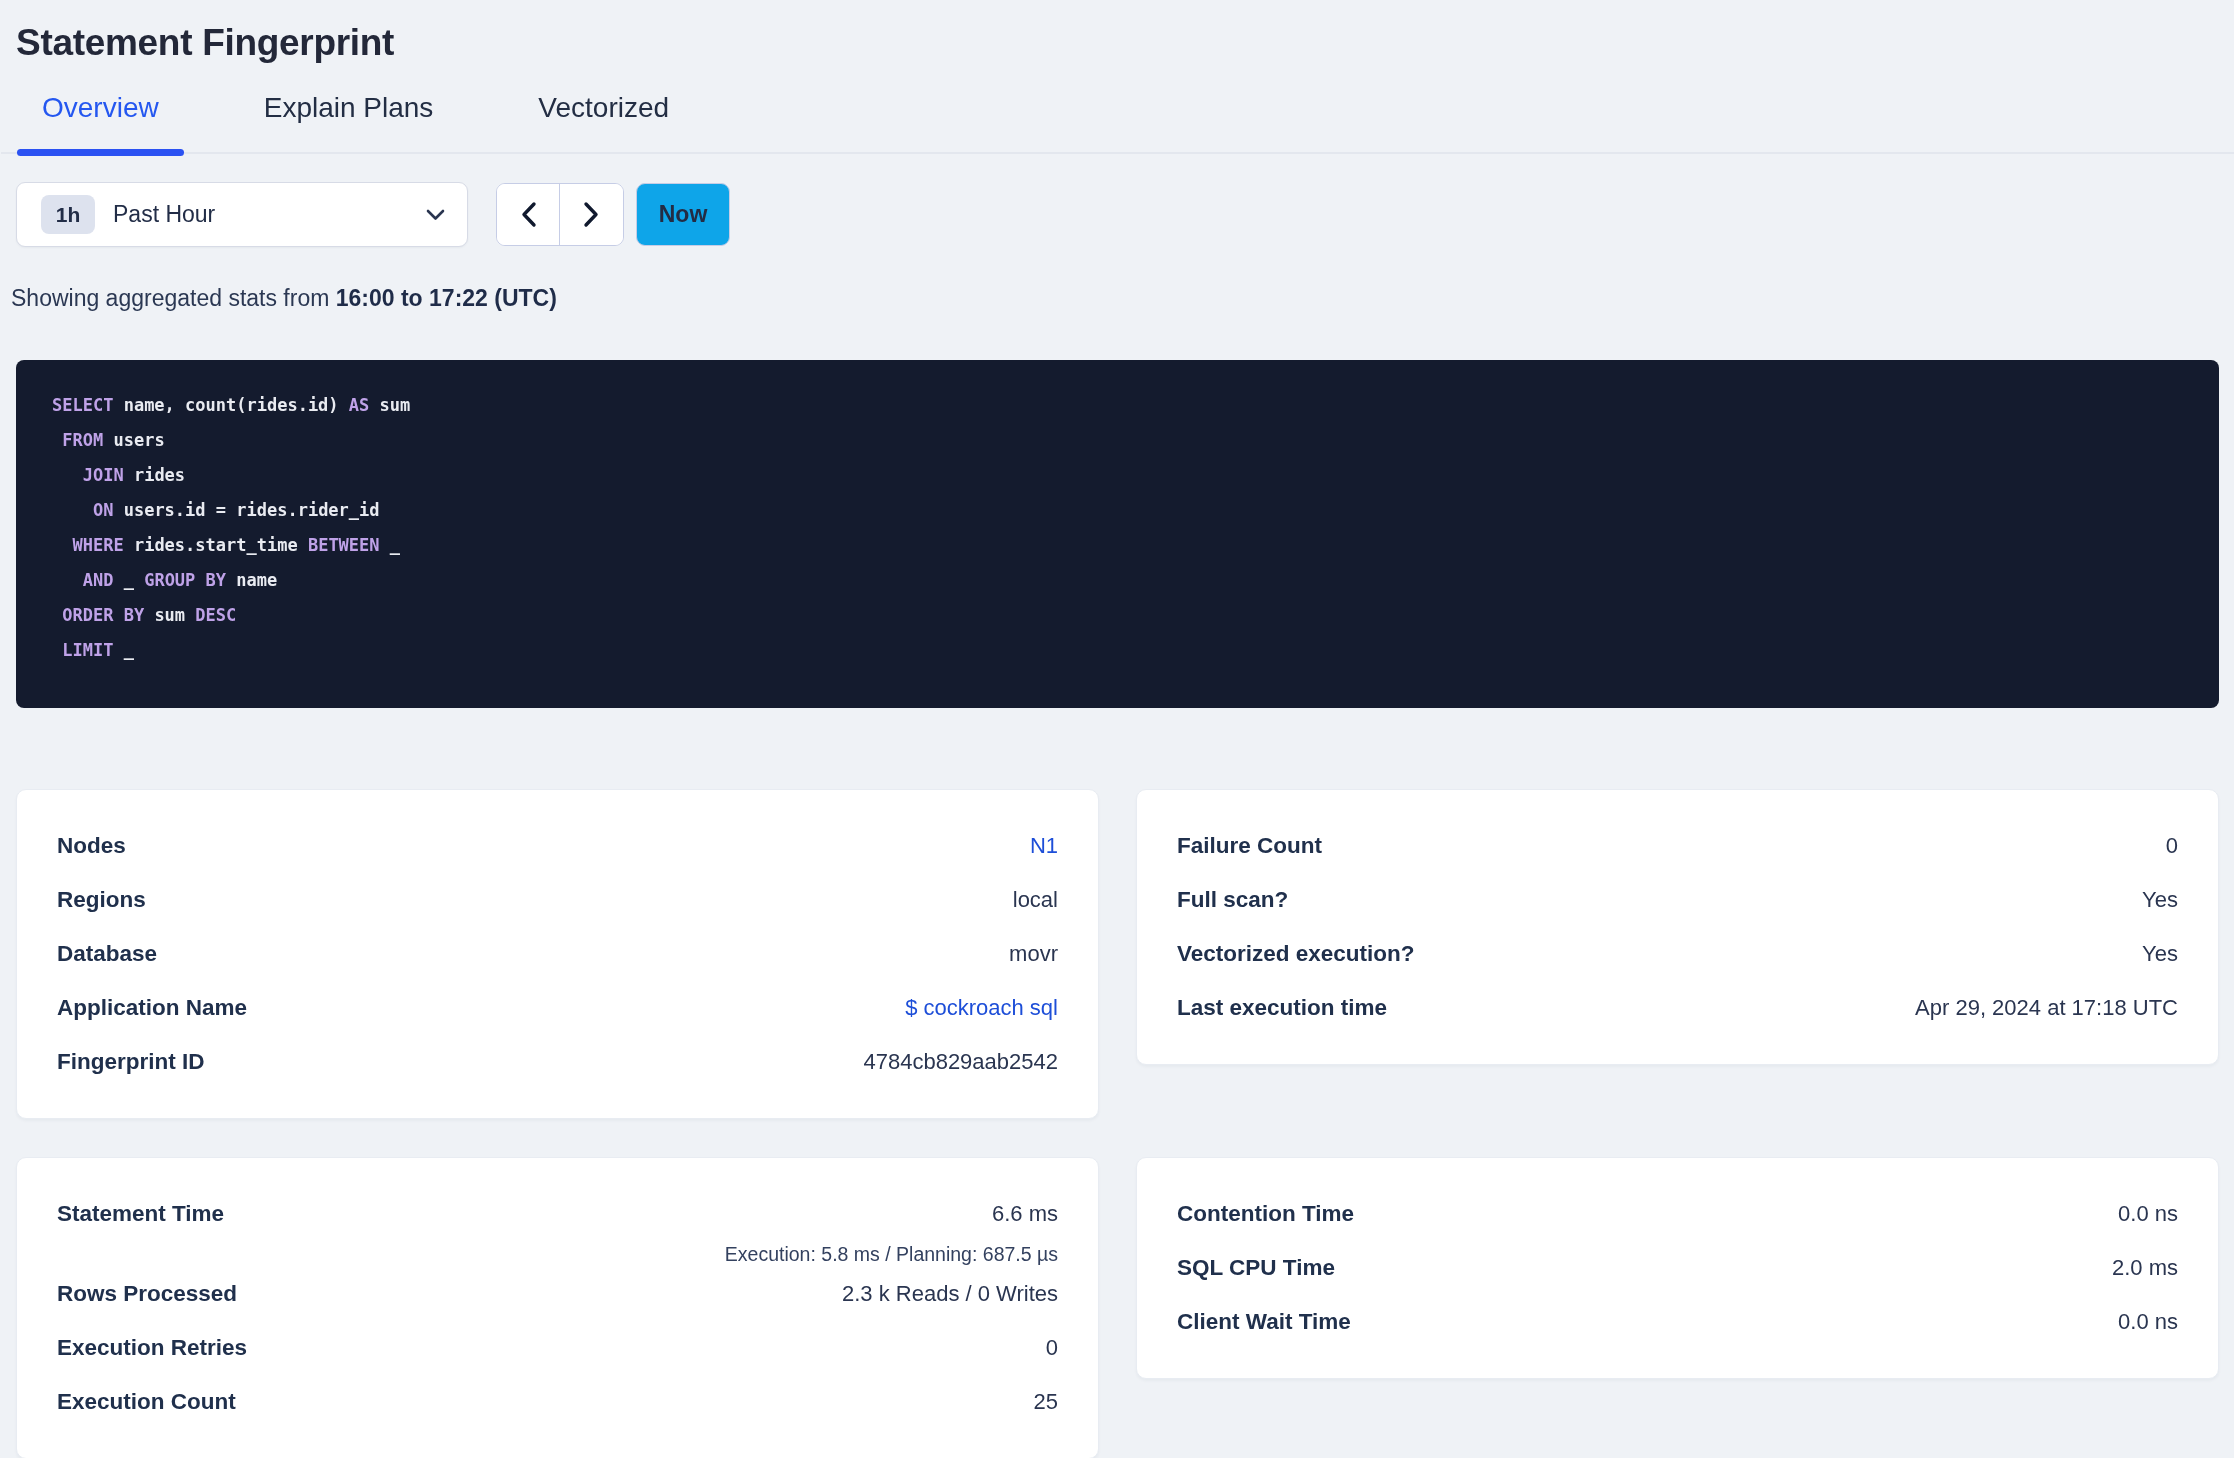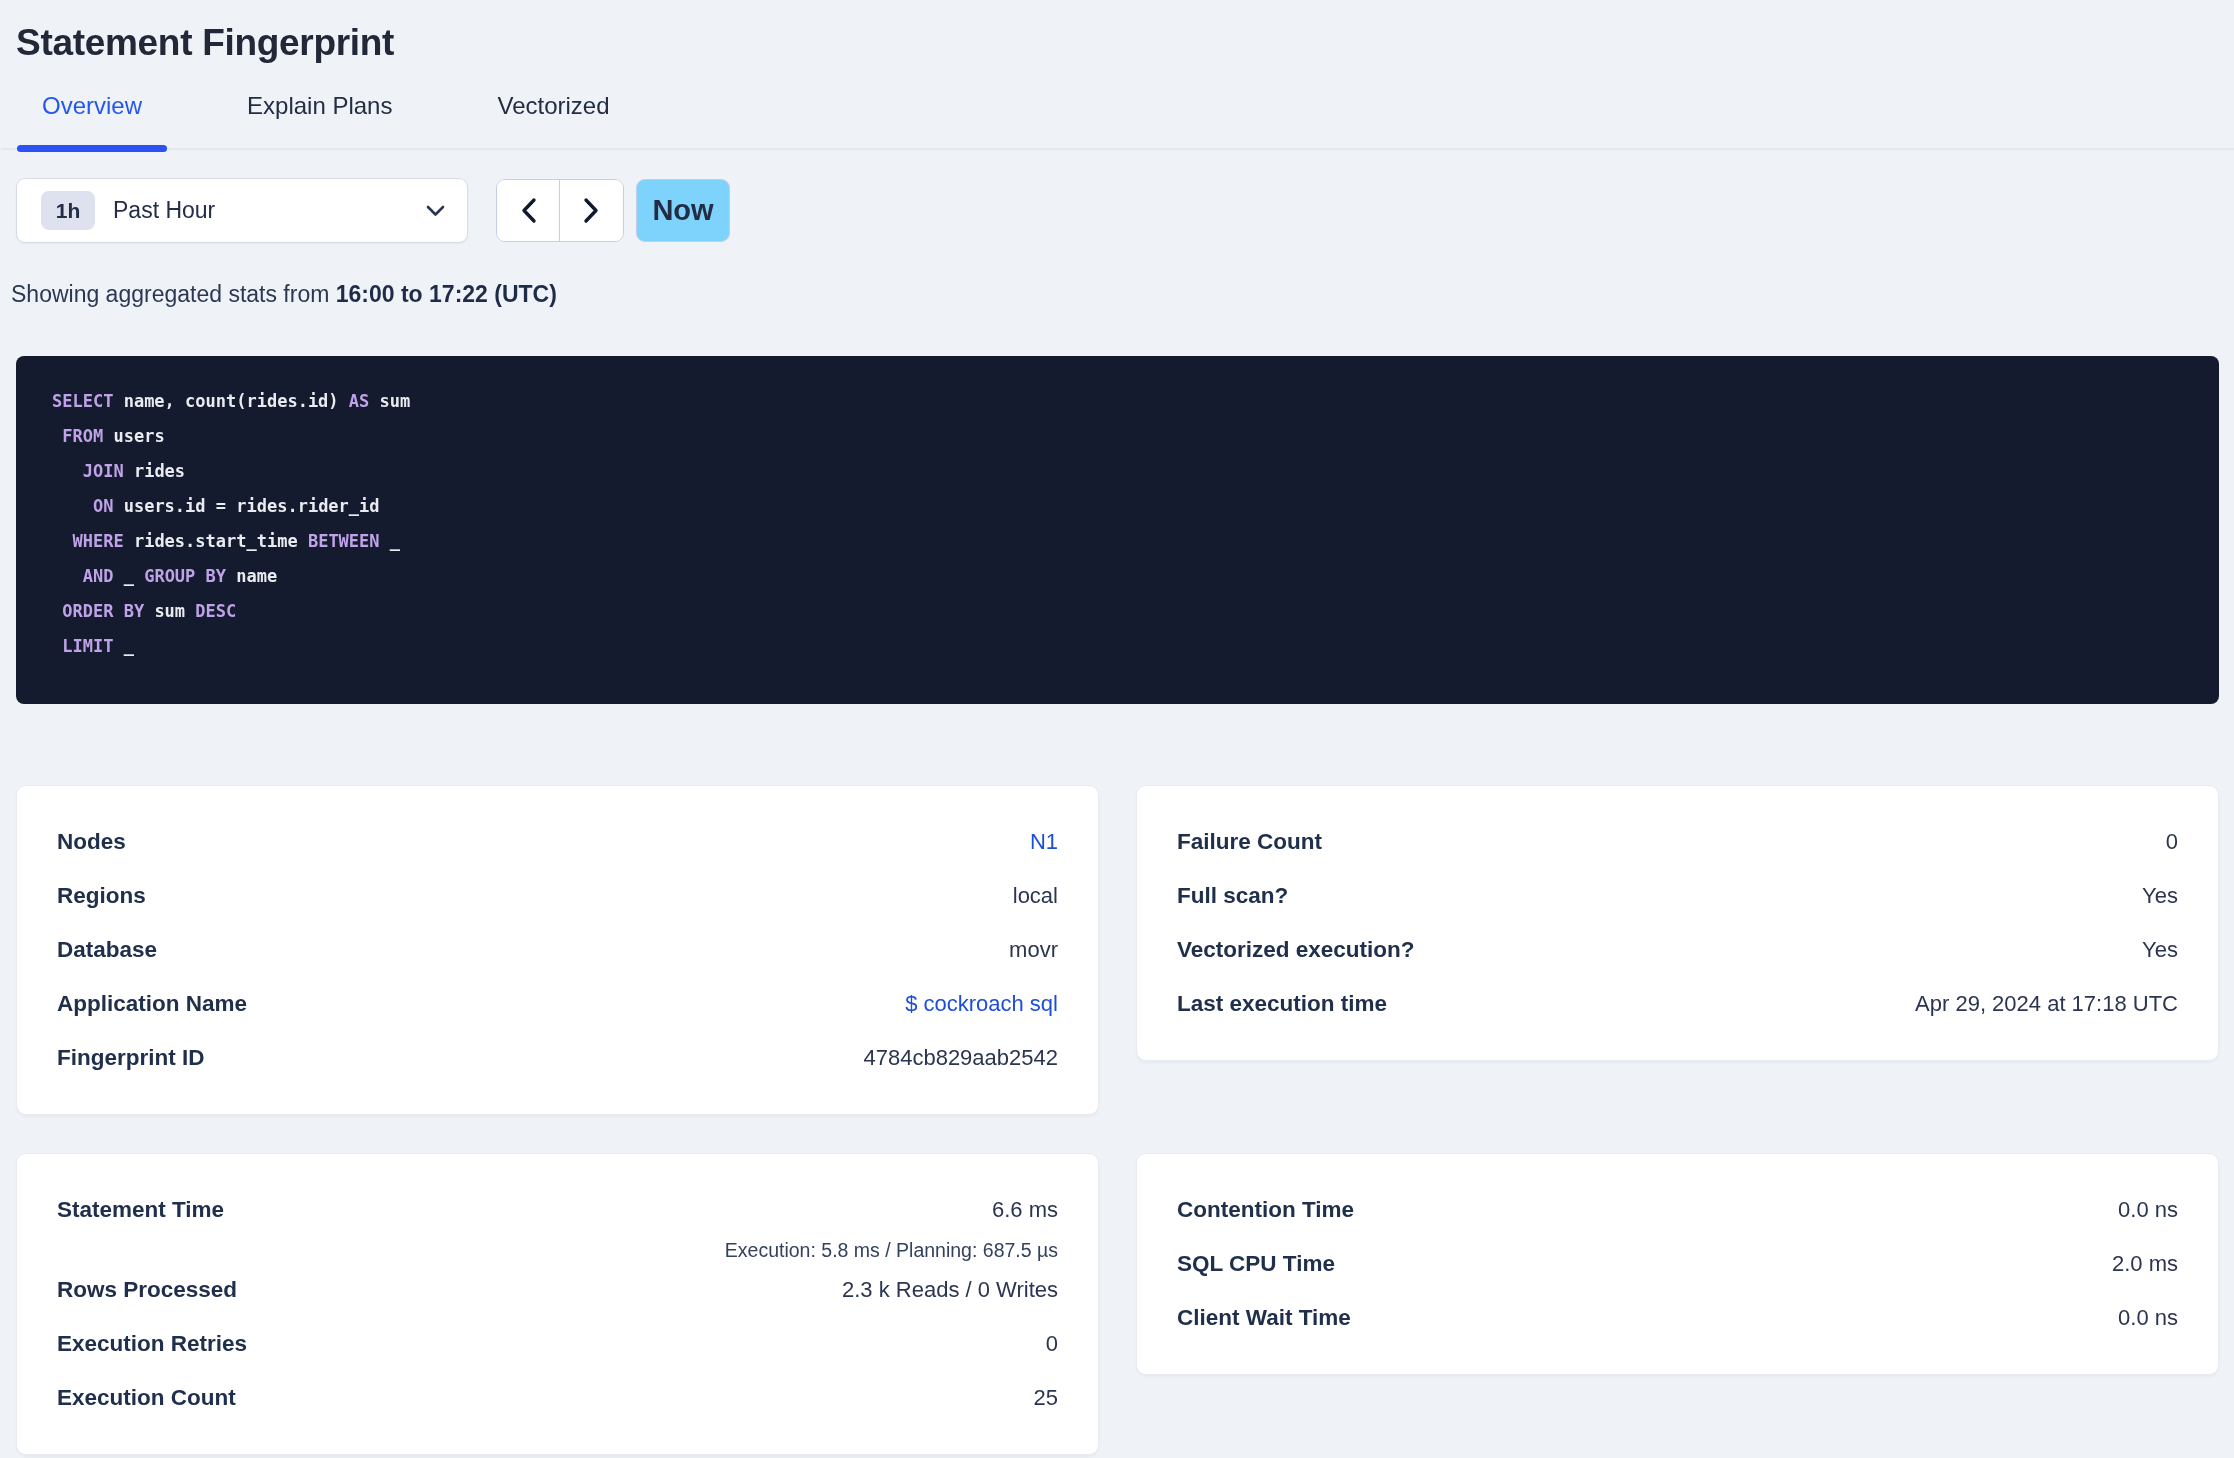--- a/index.html
+++ b/index.html
@@ -7,41 +7,41 @@
               font-family:"Liberation Sans", sans-serif; color:#242f49; }
   .page { padding:22px 15px 0 16px; }
 
   
   .page-title { font-size:37px; font-weight:700; color:#232839; letter-spacing:-0.3px; }
 
   
   .tab-bar { display:flex; margin:28px -16px 0 -15px; padding:0 16px;
              border-bottom:2px solid #e3e7ee; }
   .tab { position:relative; padding:0 25px 28px; margin-right:55px;
-         font-size:24px; color:#232e44; cursor:pointer; white-space:nowrap; }
+         font-size:28px; color:#232e44; cursor:pointer; white-space:nowrap; }
   .tab.active { color:#2457f0; }
   .tab.active::after { content:""; position:absolute; left:0; right:0; bottom:-4px;
                        height:7px; border-radius:4px; background:#2b52f2; }
 
   
   .toolbar { display:flex; align-items:center; margin-top:28px; }
   .time-picker { width:452px; height:65px; background:#fff; border:1px solid #d7dbe6;
                  border-radius:9px; display:flex; align-items:center; padding:0 22px 0 24px;
                  box-shadow:0 1px 2px rgba(40,50,80,.05); cursor:pointer; }
   .range-badge { background:#dde2ee; border-radius:8px; width:54px; height:39px;
                  display:flex; align-items:center; justify-content:center;
                  font-size:21px; font-weight:700; color:#222d47; }
   .range-label { margin-left:18px; font-size:23px; color:#222d47; flex:1; }
   .btn-group { display:flex; margin-left:28px; height:63px; background:#fff;
                border:1px solid #c6cde6; border-radius:9px; overflow:hidden; }
   .nav-btn { width:63px; height:100%; background:#fff; border:none; display:flex;
              align-items:center; justify-content:center; cursor:pointer; }
   .nav-btn:first-child { border-right:1px solid #c6cde6; }
-  .now-btn { margin-left:12px; width:94px; height:63px; background:#7dd3fc;
-             border:1px solid #c6cde6; border-radius:9px; font-size:29px; font-weight:700;
+  .now-btn { margin-left:12px; width:94px; height:63px; background:#0ea5e9;
+             border:1px solid #c6cde6; border-radius:9px; font-size:23px; font-weight:700;
              color:#232c44; cursor:pointer; font-family:"Liberation Sans",sans-serif; }
 
   
   .summary { margin:38px 0 0 -5px; font-size:23px; color:#2b3853; }
   .summary strong { font-weight:700; color:#1f2c49; }
 
   
   .sql-box { margin-top:48px; background:#141b2e; border-radius:8px;
              padding:28px 36px 40px; font-family:"DejaVu Sans Mono","Liberation Mono",monospace;
              font-size:17px; font-weight:600; line-height:35px; color:#e9ebf1;

